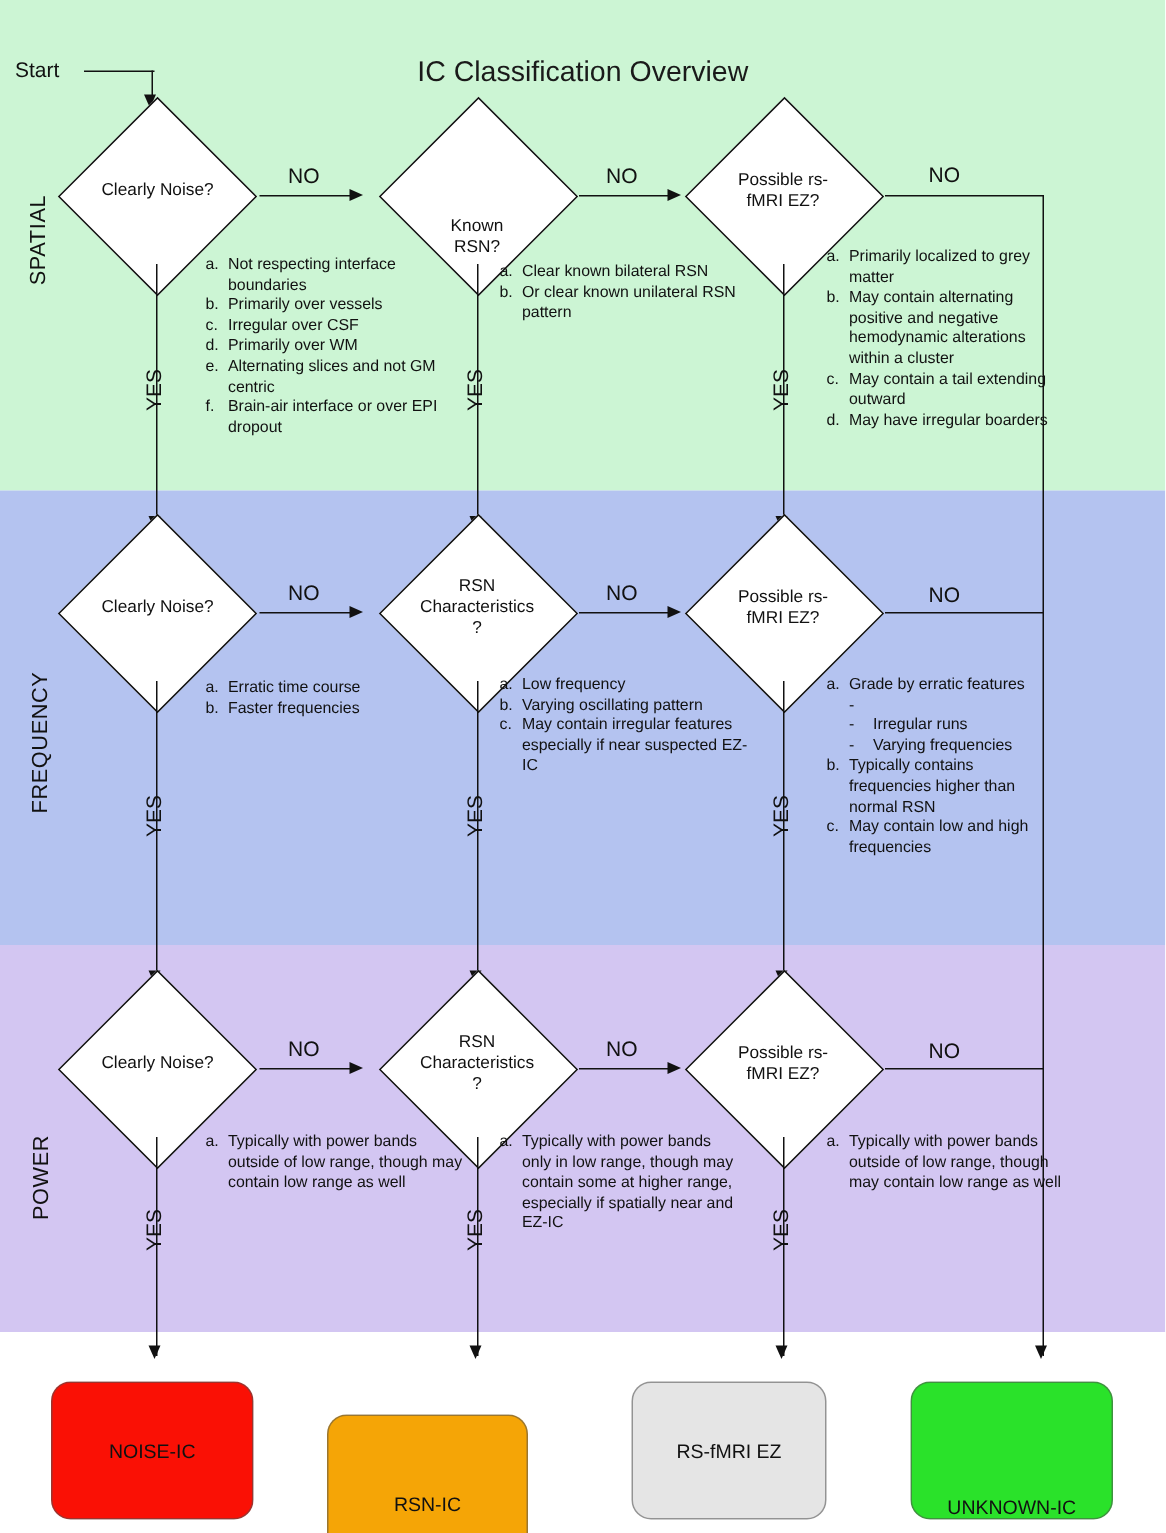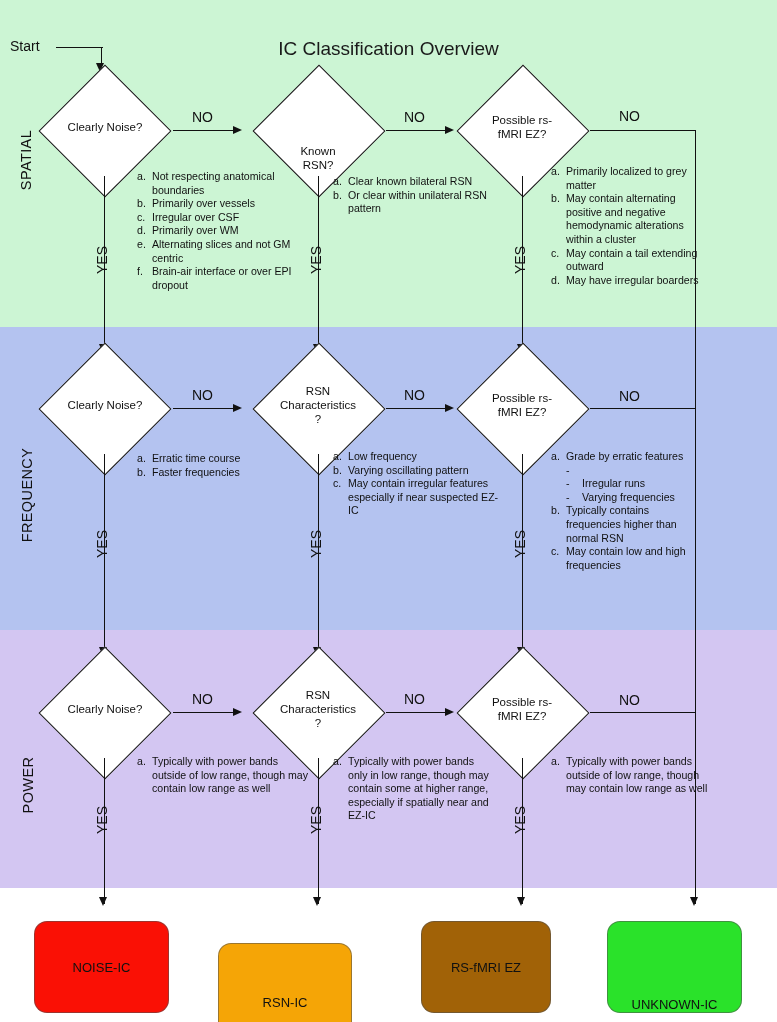--- a/index.html
+++ b/index.html
@@ -199,21 +199,21 @@
   <div class="arrow-down" style="left:313px; top:344px;"></div>
   <div class="edge-yes" style="left:286px; top:252px; width:60px; text-align:center;">YES</div>
 
   <div class="vline" style="left:522px; top:176px; height:176px;"></div>
   <div class="arrow-down" style="left:517px; top:344px;"></div>
   <div class="edge-yes" style="left:490px; top:252px; width:60px; text-align:center;">YES</div>
 
   <div class="notes" style="left:137px; top:170px; width:180px;">
       <div class="row">
         <span class="mark">a.</span>
-        <span class="txt">Not respecting anatomical boundaries</span>
+        <span class="txt">Not respecting interface boundaries</span>
       </div>
       <div class="row">
         <span class="mark">b.</span>
         <span class="txt">Primarily over vessels</span>
       </div>
       <div class="row">
         <span class="mark">c.</span>
         <span class="txt">Irregular over CSF</span>
       </div>
       <div class="row">
@@ -229,21 +229,21 @@
         <span class="txt">Brain-air interface or over EPI dropout</span>
       </div>
     </div>
   <div class="notes" style="left:333px; top:175px; width:178px;">
       <div class="row">
         <span class="mark">a.</span>
         <span class="txt">Clear known bilateral RSN</span>
       </div>
       <div class="row">
         <span class="mark">b.</span>
-        <span class="txt">Or clear within unilateral RSN pattern</span>
+        <span class="txt">Or clear known unilateral RSN pattern</span>
       </div>
     </div>
   <div class="notes" style="left:551px; top:165px; width:150px;">
       <div class="row">
         <span class="mark">a.</span>
         <span class="txt">Primarily localized to grey matter</span>
       </div>
       <div class="row">
         <span class="mark">b.</span>
         <span class="txt">May contain alternating positive and negative hemodynamic alterations within a cluster</span>
@@ -407,20 +407,20 @@
 
   <div class="vline" style="left:695px; top:130px; height:774px;"></div>
   <div class="arrow-down" style="left:690px; top:897px;"></div>
 
   <div class="outcome" style="left: 34px; top: 921px; width: 135px; height: 92px; background: rgb(250, 16, 5);">
     <span>NOISE-IC</span>
   </div>
   <div class="outcome" style="left: 218px; top: 921px; width: 134px; height: 118px; background: rgb(245, 165, 6); margin-top: 22px;">
     <span>RSN-IC</span>
   </div>
-  <div class="outcome" style="left: 421px; top: 921px; width: 130px; height: 92px; background: #a16207;">
+  <div class="outcome" style="left: 421px; top: 921px; width: 130px; height: 92px; background: #e5e5e5;">
     <span>RS-fMRI EZ</span>
   </div>
   <div class="outcome" style="left: 607px; top: 921px; width: 135px; height: 92px; background: rgb(42, 226, 42); align-items: flex-end;">
     <span>UNKNOWN-IC</span>
   </div>
 
 </div>
 
 </body></html>

